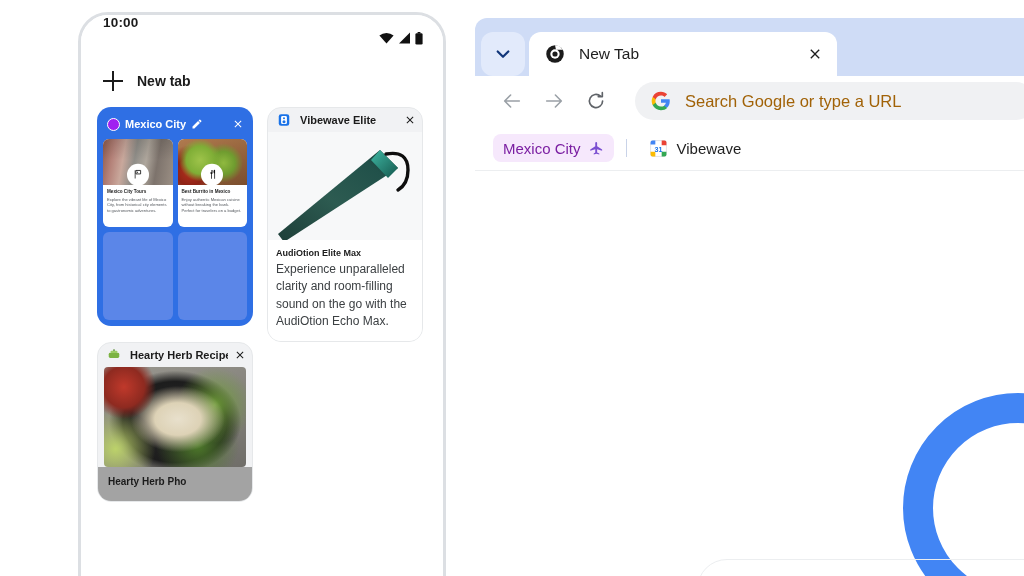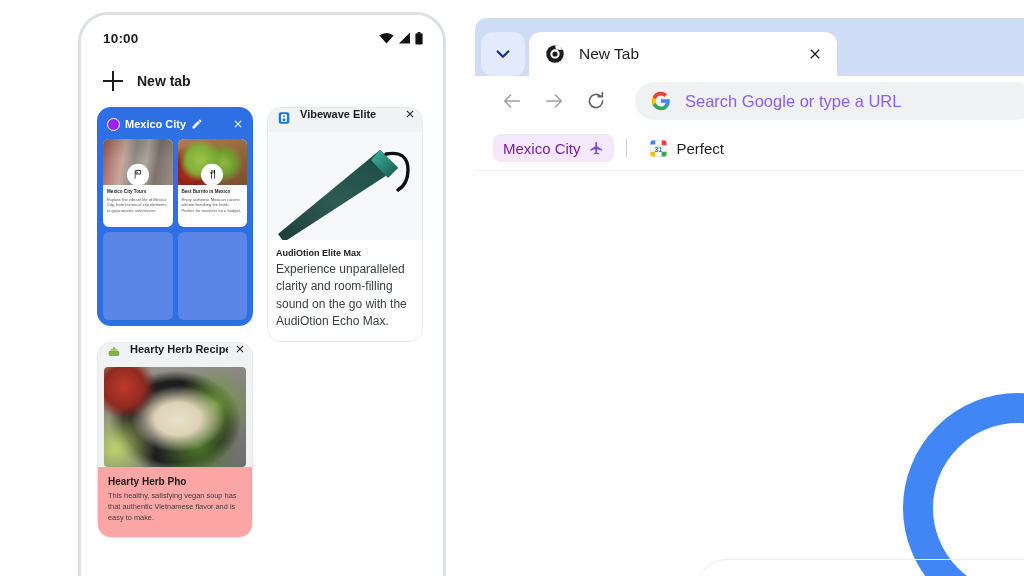--- a/index.html
+++ b/index.html
@@ -16,21 +16,21 @@
     position: absolute; left: 78px; top: 12px;
     width: 368px; height: 600px;
     background: #ffffff;
     border: 3px solid #dcdfe3;
     border-radius: 30px;
     overflow: hidden;
   }
   #phone-inner { position: absolute; inset: 0; background:#fff; padding: 0 16px; }
 
   .status-bar {
-    display: flex; align-items: center; justify-content: space-between;
+    display: flex; justify-content: space-between;
     height: 46px; padding: 0 4px 0 6px;
   }
   .status-time { font-size: 13.5px; font-weight: 700; color: #1b1b1b; letter-spacing: .2px; }
   .status-icons { display: flex; align-items: center; gap: 4px; }
 
   .newtab-row { display:flex; align-items:center; gap: 14px; height: 40px; padding-left: 6px; }
   .plus-icon { width: 20px; height: 20px; position: relative; }
   .plus-icon:before, .plus-icon:after {
     content:""; position:absolute; background:#1b1b1b;
   }
@@ -88,21 +88,21 @@
   .mini-body { padding: 4px 4px 3px 4px; }
   .mini-title { font-size: 4.6px; font-weight: 700; color:#1b1b1b; line-height: 1.25; }
   .mini-desc { font-size: 4.1px; color:#55595e; line-height: 1.32; margin-top: 2px; }
   .mini-blank { background:#5b86e8; border-radius:6px; height: 88px; }
 
   
   .plain-card {
     background:#f1f2f4; border-radius: 14px; overflow:hidden; width:156px;
     border: 1px solid #e6e8ea;
   }
-  .plain-head { display:flex; gap:6px; height:24px; padding: 0 6px; }
+  .plain-head { display:flex; align-items:center; gap:6px; height:24px; padding: 0 6px; }
   .plain-title { font-size: 11px; font-weight: 700; color:#1b1b1b; white-space: nowrap; overflow:hidden; }
   .plain-x { margin-left:auto; width: 12px; height:12px; flex:none; }
   .plain-x.tight { margin-left: 0px; }
   .plain-hero { height: 108px; background:#f7f8f9; position: relative; overflow: hidden; }
   .speaker-art {
     position:absolute; left: 8px; top: 6px; width: 150px; height: 104px;
   }
   .plain-body { background:#fff; padding: 8px 8px 10px 8px; }
   .plain-h { font-size: 9px; font-weight:700; color:#1b1b1b; }
   .plain-p { font-size: 12px; color:#3c4043; line-height: 1.45; margin-top: 3px; }
@@ -114,21 +114,21 @@
     margin: 0 6px; border-radius: 4px;
     background:
       radial-gradient(circle at 14% 20%, #c0392b 0%, #8e2a20 14%, rgba(142,42,32,0) 22%),
       radial-gradient(ellipse at 52% 52%, #e8e0cc 0%, #ddd2b6 22%, rgba(221,210,182,0) 45%),
       radial-gradient(circle at 78% 38%, #6f9c3a 0%, rgba(111,156,58,0) 30%),
       radial-gradient(circle at 66% 78%, #4e7a2a 0%, rgba(78,122,42,0) 34%),
       radial-gradient(circle at 8% 82%, #bcd26a 0%, rgba(188,210,106,0) 26%),
       radial-gradient(ellipse at 50% 55%, #2b2b2b 0%, #1d1d1d 52%, rgba(29,29,29,0) 66%),
       linear-gradient(160deg,#9a9890 0%,#6f6d68 100%);
   }
-  .recipe-body { background:#fca5a5; padding: 9px 10px 14px 10px; }
+  .recipe-body { background:#a3a3a3; padding: 9px 10px 14px 10px; }
   .recipe-h { font-size: 10px; font-weight: 700; color:#1b1b1b; }
   .recipe-p { font-size: 7.4px; color:#3c4043; line-height: 1.5; margin-top: 3px; }
 
   
   #browser {
     position: absolute; left: 475px; top: 18px;
     width: 560px; height: 560px; overflow: hidden;
   }
   .br-tabstrip {
     height: 58px; background: #cfdcf6; position: relative;
@@ -150,21 +150,21 @@
   .tab-close { width: 16px; height: 16px; flex:none; }
 
   .br-toolbar { height: 50px; background:#fff; display:flex; align-items:center; padding-left: 26px; gap: 20px; }
   .nav-ic { width: 22px; height: 22px; flex:none; }
   .omnibox {
     margin-left: 8px; flex: 1; height: 38px; border-radius: 19px;
     background: #f0f1f3; display:flex; align-items:center; gap: 14px; padding-left: 16px;
     overflow:hidden;
   }
   .g-logo { width: 20px; height: 20px; flex:none; }
-  .omni-text { font-size: 16.5px; color:#8b5cf6; white-space: nowrap; }
+  .omni-text { font-size: 16.5px; color:#a16207; white-space: nowrap; }
 
   .br-bookmarks { height: 44px; background:#fff; display:flex; align-items:center; padding-left: 18px; gap: 0; }
   .bm {
     display:flex; align-items:center; gap: 8px; height: 28px; padding: 0 10px;
     border-radius: 8px; font-size: 15px; color: #1f1f1f; white-space: nowrap;
   }
   .bm.active { background:#f6e8fc; color:#7b1fa2; font-weight: 400; }
   .bm-sep { width: 1px; height: 18px; background:#c9d3e8; margin: 0 12px; }
   .bm-ic { width: 20px; height: 20px; flex:none; display:flex; align-items:center; justify-content:center;}
 
@@ -267,21 +267,20 @@
                 </svg>
               </span>
               <span class="plain-title">Hearty Herb Recipe</span>
               <svg class="plain-x tight" viewBox="0 0 24 24">
                 <path d="M19 6.4 17.6 5 12 10.6 6.4 5 5 6.4 10.6 12 5 17.6 6.4 19 12 13.4 17.6 19 19 17.6 13.4 12z" fill="#1b1b1b"></path>
               </svg>
             </div>
             <div class="recipe-hero"></div>
             <div class="recipe-body">
               <div class="recipe-h">Hearty Herb Pho</div>
-              <div class="recipe-p">This healthy, satisfying vegan soup has that authentic Vietnamese flavor and is easy to make.</div>
             </div>
           </div>
 
         </div>
 
         <div class="col col-right">
 
           <div class="plain-card">
             <div class="plain-head">
               <span class="bm-ic">
@@ -383,21 +382,21 @@
         <span class="bm-ic">
           <svg width="19" height="19" viewBox="0 0 24 24">
             <rect x="2" y="2" width="20" height="20" rx="2.5" fill="#ffffff" stroke="#dadce0"></rect>
             <path d="M2 4.5A2.5 2.5 0 0 1 4.5 2H8v5H2z" fill="#4285f4"></path>
             <path d="M16 2h3.5A2.5 2.5 0 0 1 22 4.5V8h-6z" fill="#ea4335"></path>
             <path d="M16 16h6v3.5a2.5 2.5 0 0 1-2.5 2.5H16z" fill="#34a853"></path>
             <path d="M2 16h6v6H4.5A2.5 2.5 0 0 1 2 19.5z" fill="#fbbc04"></path>
             <text x="12" y="16" font-family="Liberation Sans" font-size="9" font-weight="bold" fill="#1a73e8" text-anchor="middle">31</text>
           </svg>
         </span>
-        <span>Perfect</span>
+        <span>Vibewave</span>
       </div>
     </div>
 
     <div class="br-page">
       <svg class="ntp-logo" width="250" height="250" viewBox="0 0 250 250">
         <circle cx="125" cy="125" r="100" fill="none" stroke="#4285f4" stroke-width="30"></circle>
       </svg>
       <div class="ntp-search"></div>
     </div>
 

